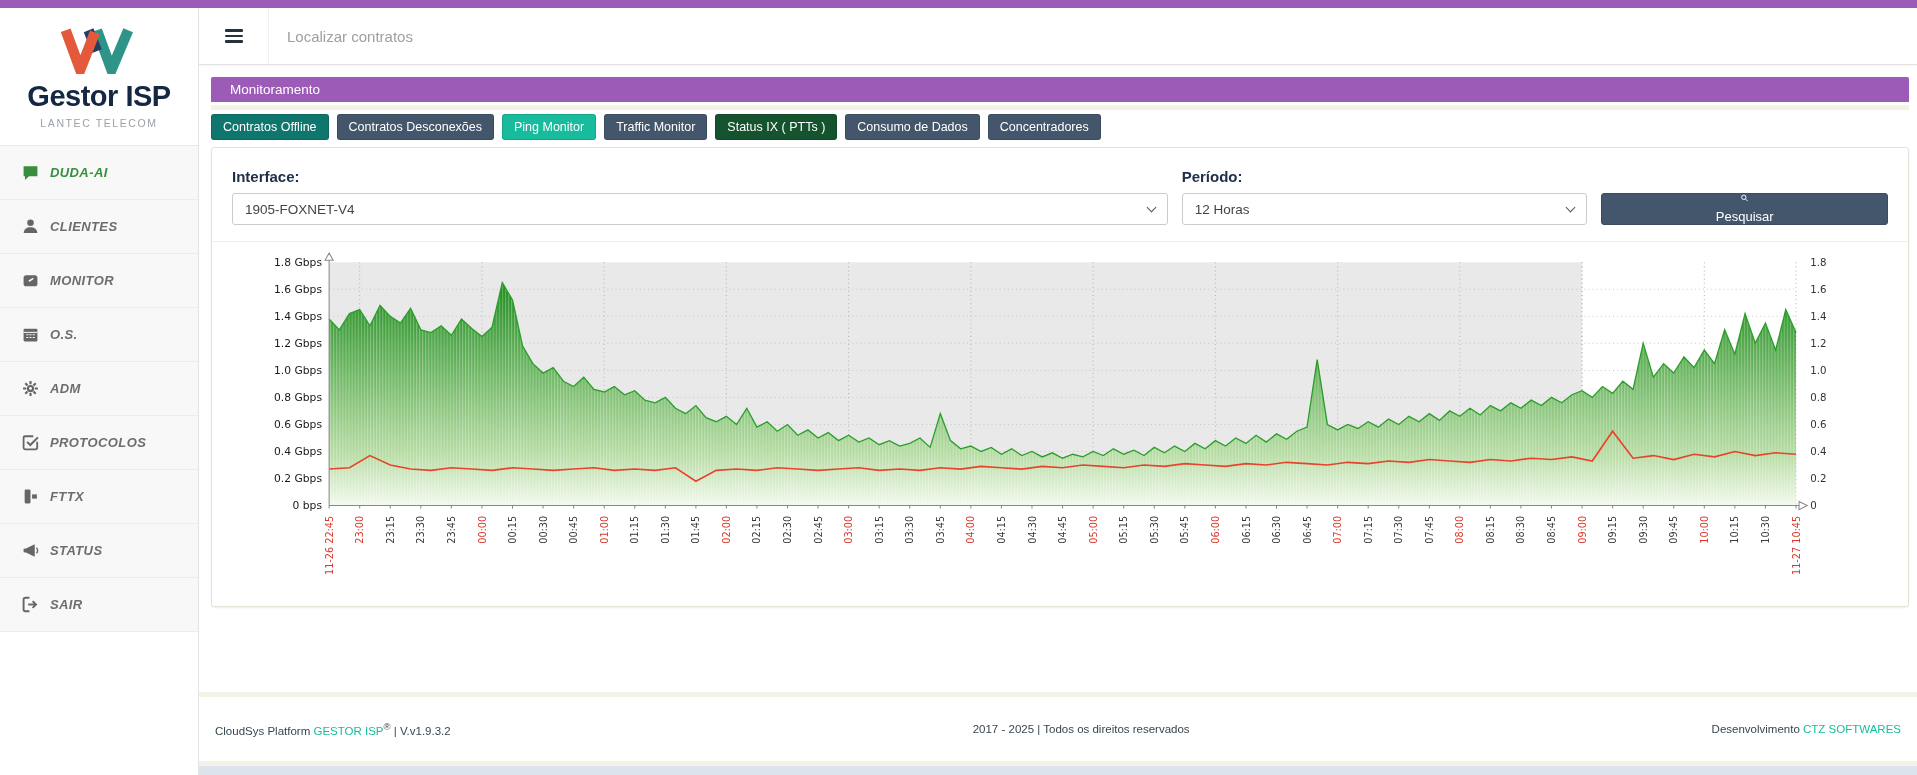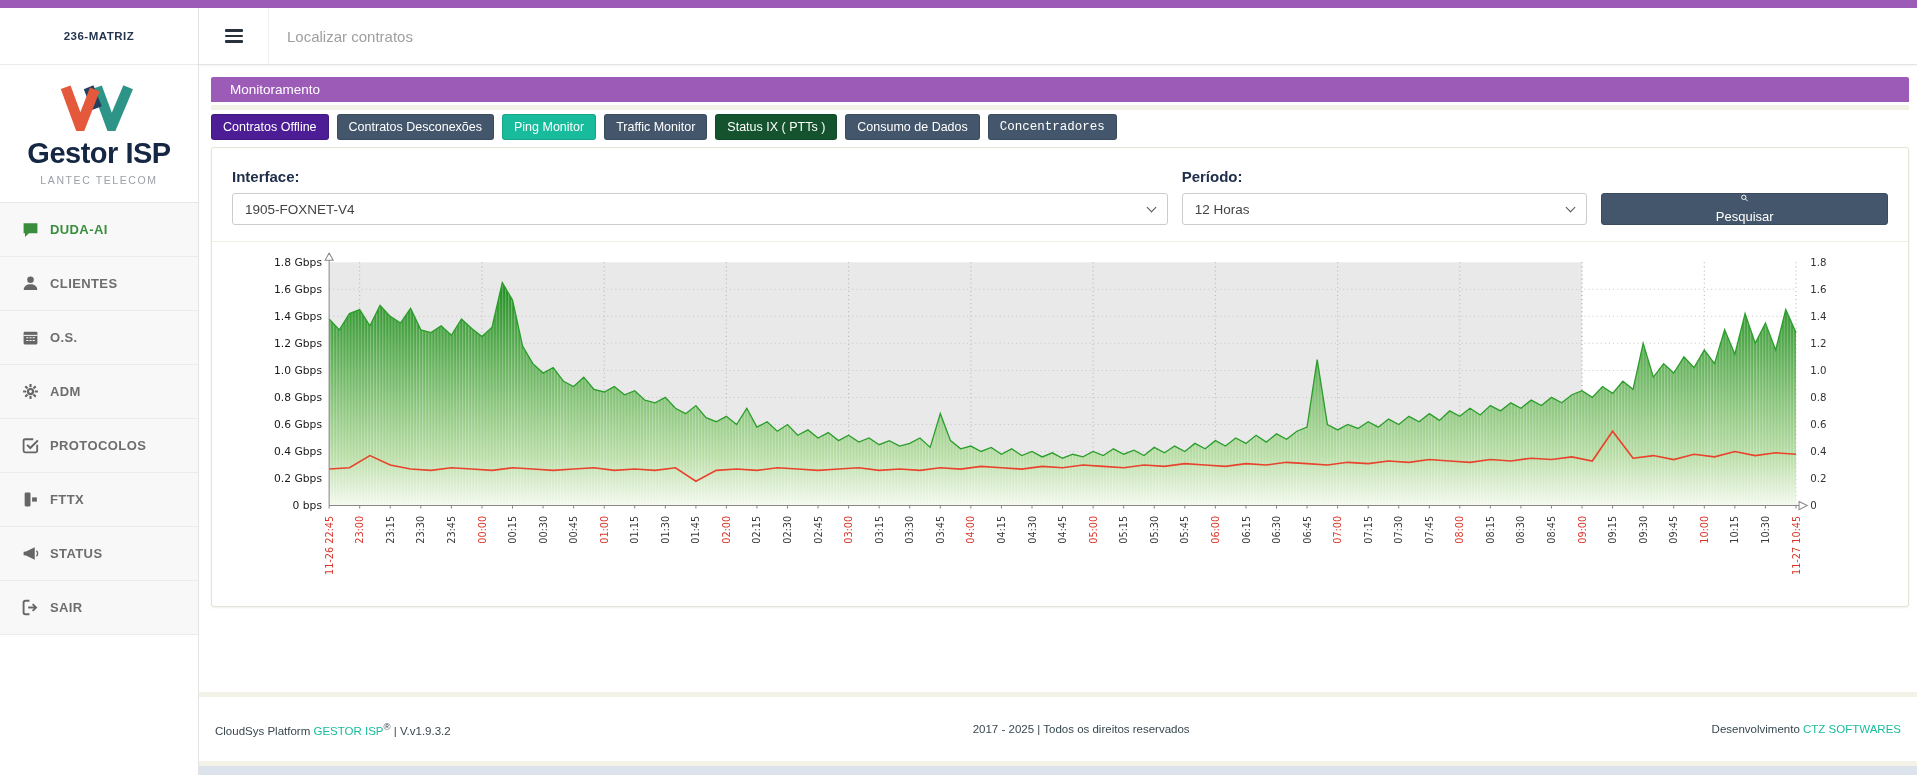--- a/index.html
+++ b/index.html
@@ -12,21 +12,21 @@
   
   .sidebar { width:199px; background:#fff; border-right:1px solid #e4e4e4; flex:0 0 199px; }
   .branch { height:57px; line-height:57px; text-align:center; font-weight:bold;
             font-size:11.5px; color:#25354f; letter-spacing:.5px; border-bottom:1px solid #ebebeb; }
   .logo { text-align:center; padding:16px 0 16px; }
   .logo-title { font-size:29px; font-weight:bold; color:#152742; margin-top:2px; letter-spacing:-.5px; }
   .logo-sub { font-size:10.5px; color:#9aa0a6; letter-spacing:1.6px; margin-top:4px; }
   .menu { border-top:1px solid #e7e7e7; }
   .side-item { display:flex; align-items:center; gap:11px; height:54px; padding-left:22px;
                background:#f8f8f8; border-bottom:1px solid #ececec; color:#6d6d6d;
-               font-weight:bold; font-size:13px; letter-spacing:.4px; cursor:pointer; }
+               font-weight:bold; font-size:13px; letter-spacing:.4px; cursor:pointer;font-style:italic; }
   .side-item .icon { width:17px; height:17px; color:#666; flex:0 0 17px; }
   .side-item .icon svg { width:100%; height:100%; display:block; }
   .side-item.active, .side-item.active .icon { color:#388e3c; }
 
   
   .main { flex:1; display:flex; flex-direction:column; background:#fff; min-width:0; }
   .topbar { height:57px; background:#fff; border-bottom:1px solid #e3e3e3;
             box-shadow:0 1px 2px rgba(0,0,0,.05); display:flex; align-items:center; flex:0 0 57px; }
   .burger { width:70px; height:100%; display:flex; flex-direction:column; align-items:center;
             justify-content:center; gap:3px; cursor:pointer; border-right:1px solid #f1f1f1; }
@@ -67,21 +67,20 @@
   .bottom-strip { height:9px; background:#dde3ec; flex:0 0 9px; }
 </style>
 </head>
 <body>
 
 <div class="topstrip"></div>
 
 <div class="app">
 
   <aside class="sidebar">
-    <div class="branch">236-MATRIZ</div>
     <div class="logo">
       <svg viewBox="0 0 80 48" width="88" height="50" aria-hidden="true">
         <path d="M38 6 L52 44 L68 6" fill="none" stroke="#2e9488" stroke-width="10"></path>
         <path d="M30 6 L38 26" fill="none" stroke="#233f60" stroke-width="10"></path>
         <path d="M8 6 L22 44 L36 8" fill="none" stroke="#e4593b" stroke-width="10"></path>
       </svg>
       <div class="logo-title">Gestor ISP</div>
       <div class="logo-sub">LANTEC TELECOM</div>
     </div>
     <nav class="menu" id="side-menu">
@@ -98,20 +97,29 @@
             <svg viewBox="0 0 16 16" fill="currentColor">
               <circle cx="8" cy="4.4" r="3.1"></circle>
               <path d="M1.6 14.2c0-3.6 2.9-5.4 6.4-5.4s6.4 1.8 6.4 5.4z"></path>
             </svg>
           </span>
           <span>CLIENTES</span>
         </div>
         <div class="side-item">
           <span class="icon">
             <svg viewBox="0 0 16 16">
+              <rect x="1.5" y="3" width="13" height="10.5" rx="2.5" fill="currentColor"></rect>
+              <path d="M6.5 8.7 L10.6 6" stroke="#f8f8f8" stroke-width="1.5" fill="none"></path>
+            </svg>
+          </span>
+          <span>MONITOR</span>
+        </div>
+        <div class="side-item">
+          <span class="icon">
+            <svg viewBox="0 0 16 16">
               <rect x="1.5" y="2.5" width="13" height="12" rx="1" fill="currentColor"></rect>
               <path d="M1.5 6h13" stroke="#f8f8f8" stroke-width="1"></path>
               <path d="M4 8.2h2M7 8.2h2M10 8.2h2M4 10.8h2M7 10.8h2M10 10.8h2" stroke="#f8f8f8" stroke-width="1.1"></path>
             </svg>
           </span>
           <span>O.S.</span>
         </div>
         <div class="side-item">
           <span class="icon">
             <svg viewBox="0 0 16 16">
@@ -172,27 +180,27 @@
           <i></i>
           <i></i>
         </div>
       <input class="search-input" type="text" placeholder="Localizar contratos" style="">
     </header>
 
     <div class="content">
       <div class="panel-title">Monitoramento</div>
       <div class="strip-cream"></div>
       <div class="btn-row" id="mon-buttons">
-          <button class="mon-btn" style="background: #4c1d95;">Contratos Offline</button>
+          <button class="mon-btn" style="background: #0f766e;">Contratos Offline</button>
           <button class="mon-btn" style="background: rgb(68, 86, 107);">Contratos Desconexões</button>
           <button class="mon-btn" style="background: rgb(24, 188, 156);">Ping Monitor</button>
           <button class="mon-btn" style="background: rgb(68, 86, 107);">Traffic Monitor</button>
           <button class="mon-btn" style="background: #14532d;">Status IX ( PTTs )</button>
           <button class="mon-btn" style="background: rgb(68, 86, 107);">Consumo de Dados</button>
-          <button class="mon-btn" style="background: rgb(68, 86, 107); font-family: Liberation Mono, monospace;">Concentradores</button>
+          <button class="mon-btn" style="background: rgb(68, 86, 107);">Concentradores</button>
         </div>
 
       <div class="card">
         <div class="form-row">
           <div class="fgroup fg-interface">
             <label>Interface:</label>
             <div class="select">
               <span>1905-FOXNET-V4</span>
               <span class="caret"></span>
             </div>

